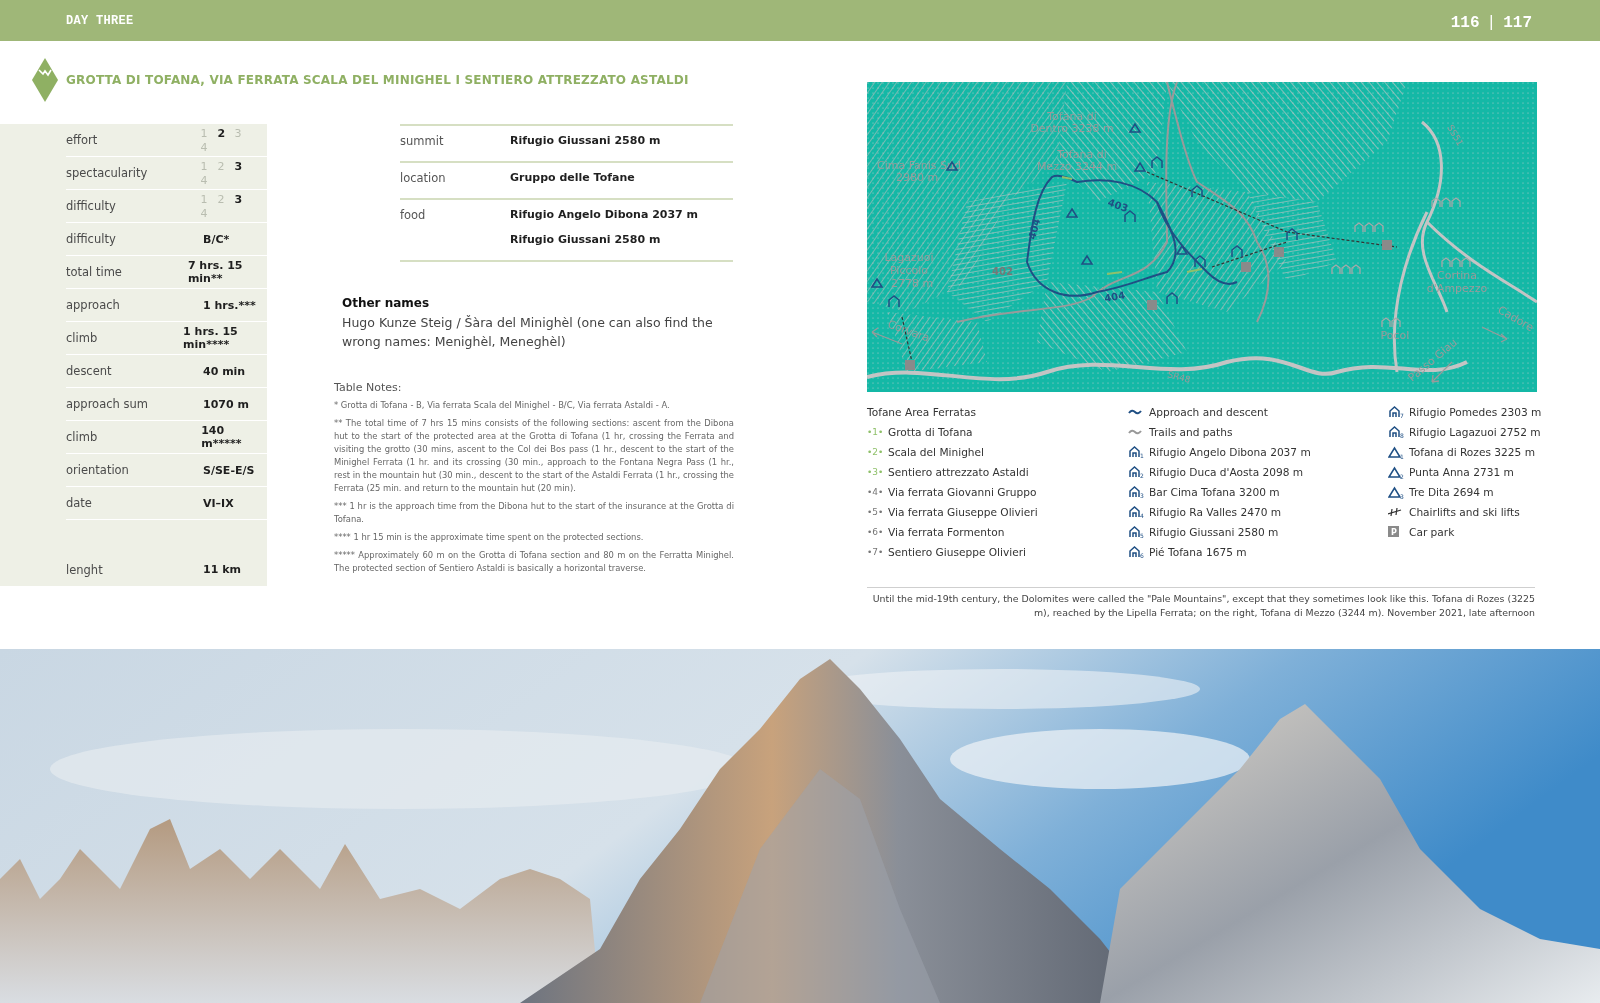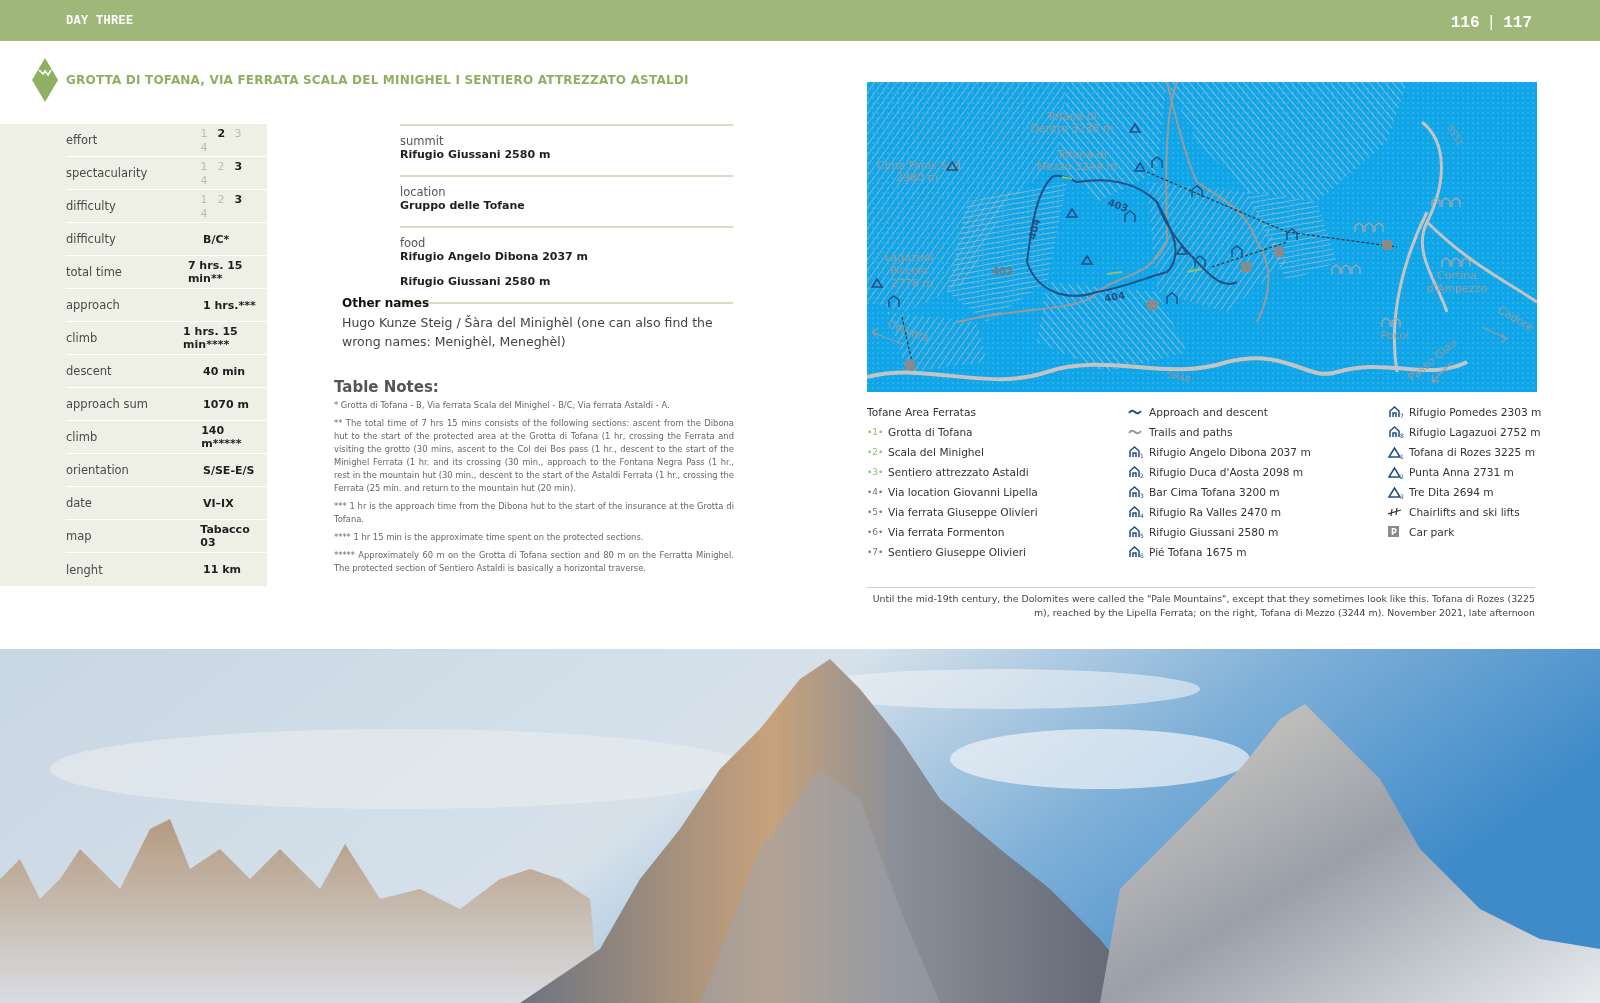--- a/index.html
+++ b/index.html
@@ -17,34 +17,34 @@
 
   .facts { position: absolute; left: 0; top: 124px; width: 267px; height: 462px; background: #eef0e6; }
   .facts .row { position: absolute; left: 66px; width: 201px; height: 33px; border-bottom: 1.5px solid #ffffff; display: flex; align-items: center; font-size: 11.5px; gap: 36px; }
   .facts .row:last-child { border-bottom: none; }
   .facts .lbl { width: 101px; color: #4a4a4a; }
   .facts .val { color: #1f1f1f; font-weight: bold; font-size: 11px; }
   .facts .scale span { display: inline-block; width: 17px; color: #b9bdb0; font-size: 11px; }
   .facts .scale span.on { color: #1f1f1f; font-weight: bold; }
 
   .summary { position: absolute; left: 400px; top: 124px; width: 333px; border-top: 2px solid #d6dfc3; }
-  .summary .srow { display: flex; border-bottom: 2px solid #d6dfc3; padding: 8px 0; font-size: 11.5px; flex-direction: column; }
+  .summary .srow { display: flex; border-bottom: 2px solid #d6dfc3; padding: 8px 0; font-size: 11.5px; }
   .summary .slbl { width: 110px; color: #555; }
   .summary .sval { color: #1f1f1f; font-weight: bold; font-size: 11px; line-height: 25px; margin-top: -6px; }
   .summary .sval div { line-height: 25px; }
 
   .other { position: absolute; left: 334px; top: 296px; width: 400px; margin-left: 8px; }
   .other h3 { font-size: 12px; font-weight: bold; color: #111; margin-bottom: 3px; }
   .other p { font-size: 12.5px; color: #444; line-height: 19px; }
 
   .notes { position: absolute; left: 334px; top: 381px; width: 400px; font-size: 8.4px; color: #666; line-height: 13px; text-align: justify; }
-  .notes h4 { font-size: 15px; font-weight: bold; color: #555; margin-bottom: 5px; }
+  .notes h4 { font-size: 11px; font-weight: normal; color: #555; margin-bottom: 5px; }
   .notes p { margin-bottom: 5px; }
 
-  .map { position: absolute; left: 867px; top: 82px; width: 670px; height: 310px; overflow: hidden; background: #0ea5e9; }
+  .map { position: absolute; left: 867px; top: 82px; width: 670px; height: 310px; overflow: hidden; background: #14b8a6; }
   .map svg { width: 670px; height: 310px; }
 
   .legend { position: absolute; top: 402px; font-size: 10.6px; color: #333; }
   .legend .li { height: 20px; display: flex; align-items: center; white-space: nowrap; }
   .legend .ico { width: 21px; display: inline-flex; align-items: center; font-size: 9px; }
   .legend .num { color: #8fc06a; font-size: 9px; }
   .legend .num.g { color: #777; }
   .leg1 { left: 867px; }
   .leg2 { left: 1128px; }
   .leg3 { left: 1388px; }
@@ -113,24 +113,20 @@
       <span class="lbl">climb</span>
       <span class="val">140 m*****</span>
     </div>
   <div class="row" style="top:330px">
       <span class="lbl">orientation</span>
       <span class="val">S/SE-E/S</span>
     </div>
   <div class="row" style="top:363px">
       <span class="lbl">date</span>
       <span class="val">VI–IX</span>
-    </div>
-  <div class="row" style="top:396px">
-      <span class="lbl">map</span>
-      <span class="val">Tabacco 03</span>
     </div>
   <div class="row" style="top:429px">
       <span class="lbl">lenght</span>
       <span class="val">11 km</span>
     </div>
 </div>
 
 <div class="summary">
   <div class="srow">
     <span class="slbl">summit</span>
@@ -295,21 +291,21 @@
   <div class="li">
       <span class="ico num">•<span>2</span>•</span>
       <span>Scala del Minighel</span>
     </div>
   <div class="li">
       <span class="ico num">•<span>3</span>•</span>
       <span>Sentiero attrezzato Astaldi</span>
     </div>
   <div class="li">
       <span class="ico num g">•<span>4</span>•</span>
-      <span>Via location Giovanni Lipella</span>
+      <span>Via ferrata Giovanni Gruppo</span>
     </div>
   <div class="li">
       <span class="ico num g">•<span>5</span>•</span>
       <span>Via ferrata Giuseppe Olivieri</span>
     </div>
   <div class="li">
       <span class="ico num g">•<span>6</span>•</span>
       <span>Via ferrata Formenton</span>
     </div>
   <div class="li">

